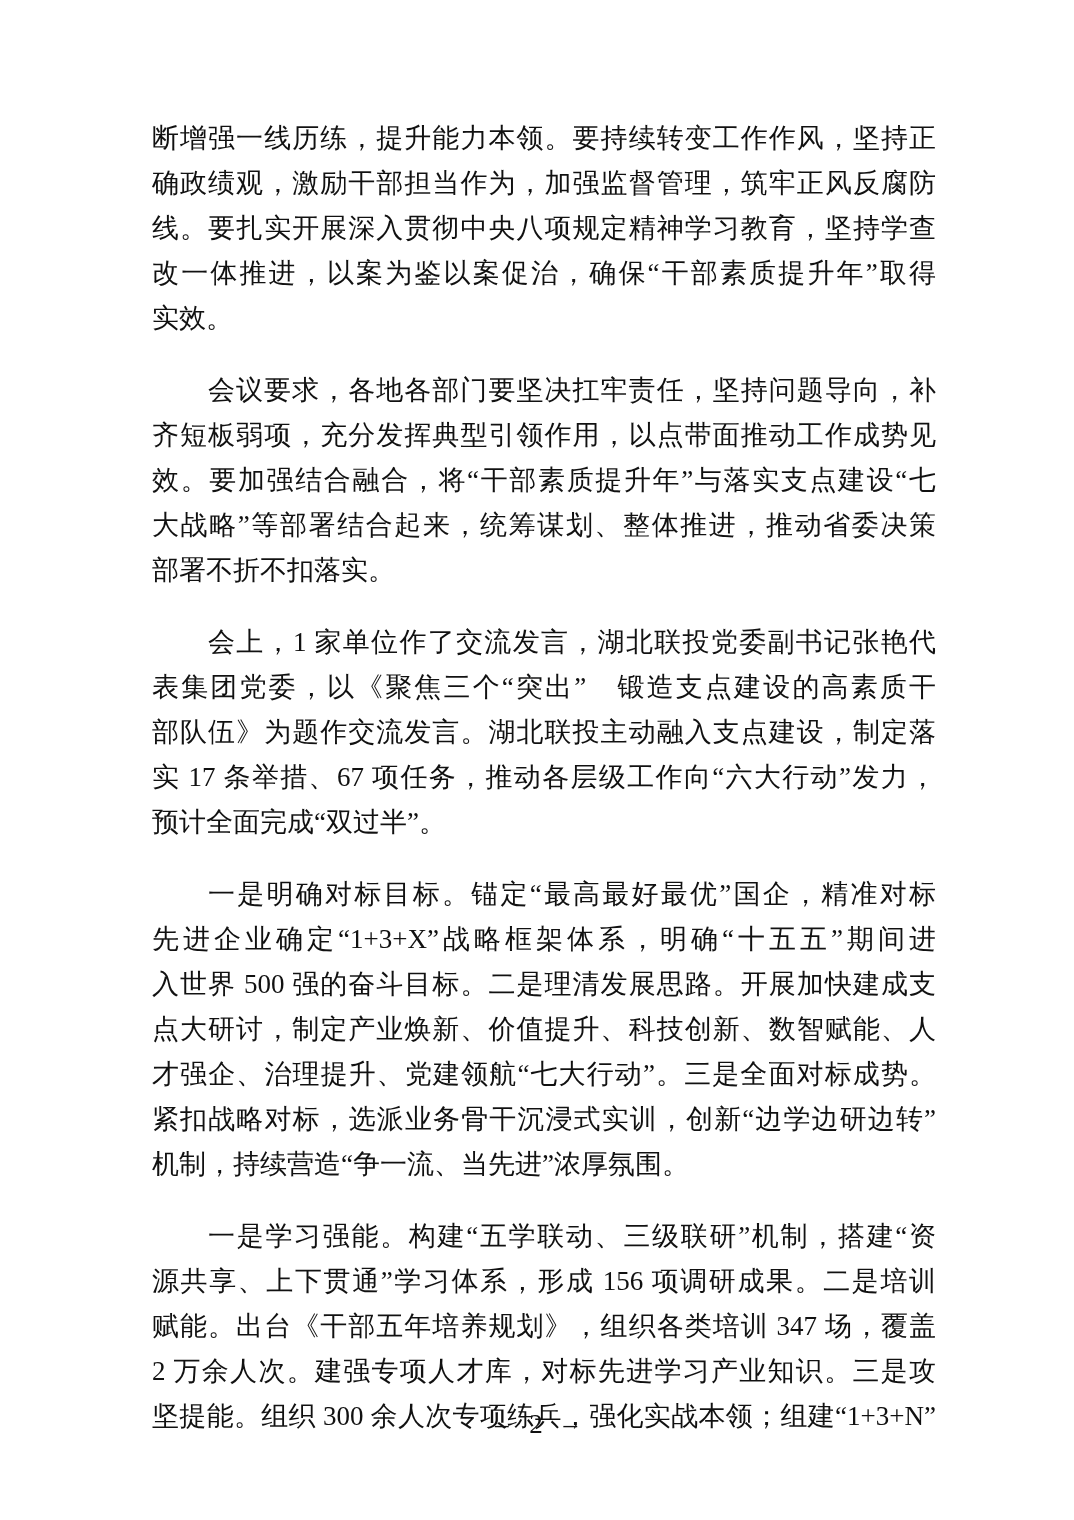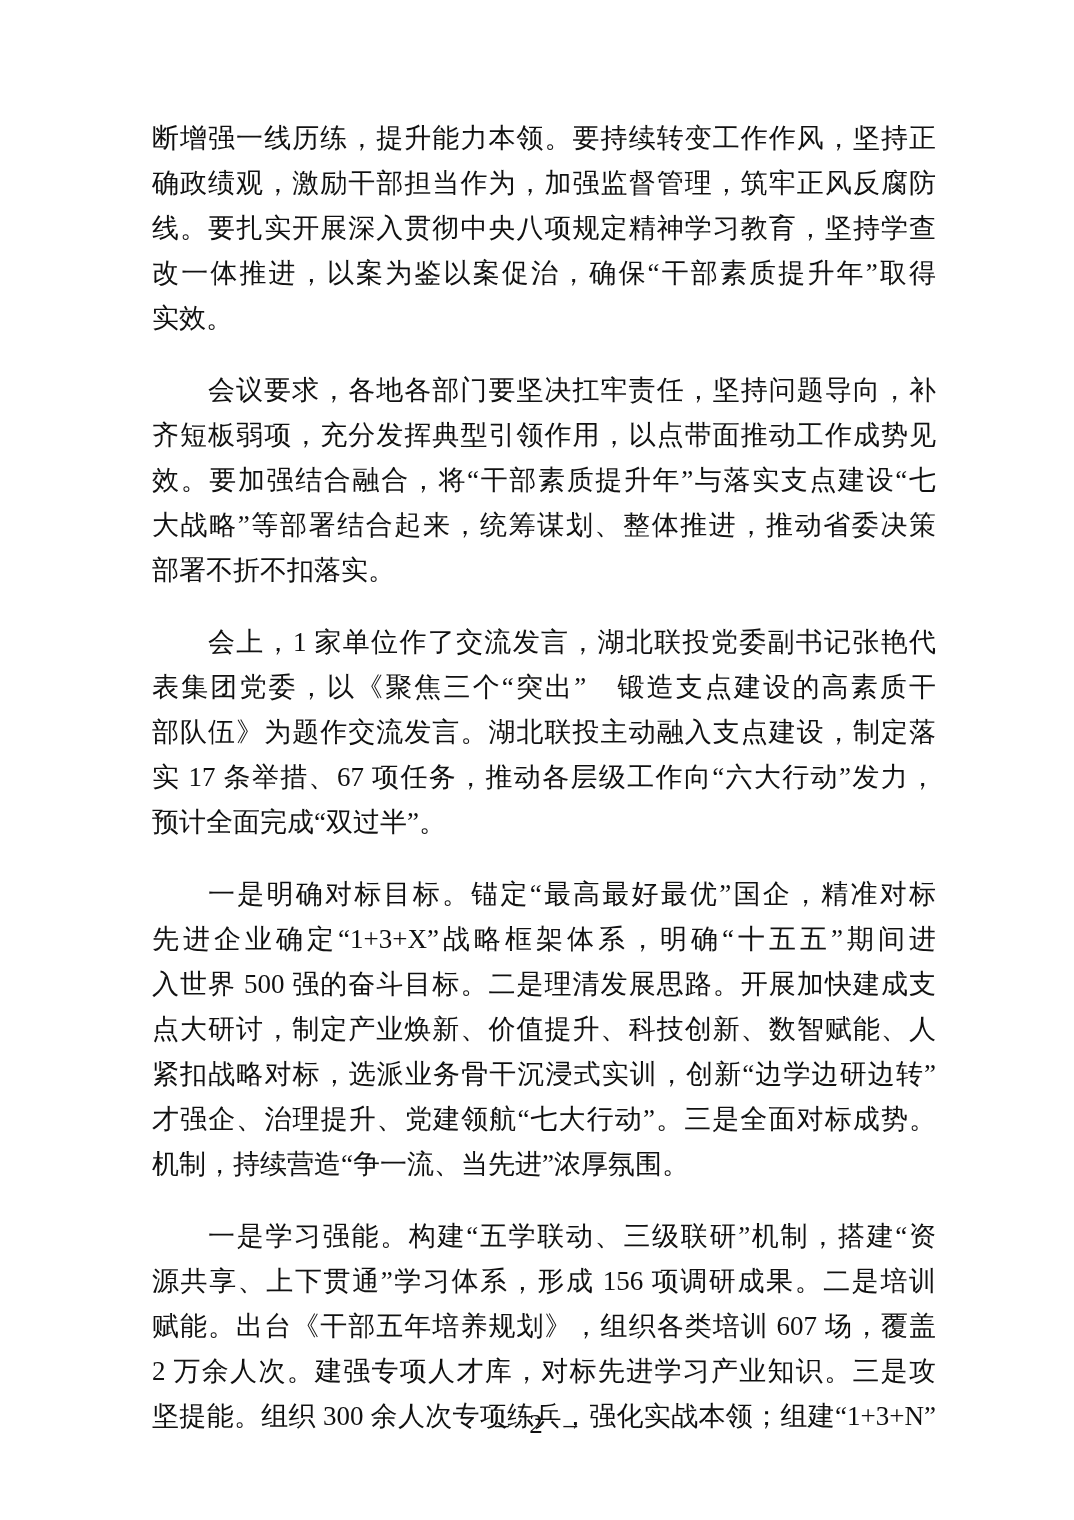--- a/index.html
+++ b/index.html
@@ -74,30 +74,30 @@
       <div class="line">实 17 条举措、67 项任务，推动各层级工作向“六大行动”发力，</div>
       <div class="line plast">预计全面完成“双过半”。</div>
     <p></p>
 
     <p class="para">
       </p>
       <div class="line first">一是明确对标目标。锚定“最高最好最优”国企，精准对标</div>
       <div class="line">先进企业确定“1+3+X”战略框架体系，明确“十五五”期间进</div>
       <div class="line">入世界 500 强的奋斗目标。二是理清发展思路。开展加快建成支</div>
       <div class="line">点大研讨，制定产业焕新、价值提升、科技创新、数智赋能、人</div>
+      <div class="line">才强企、治理提升、党建领航“七大行动”。三是全面对标成势。</div>
       <div class="line">紧扣战略对标，选派业务骨干沉浸式实训，创新“边学边研边转”</div>
-      <div class="line">才强企、治理提升、党建领航“七大行动”。三是全面对标成势。</div>
       <div class="line plast">机制，持续营造“争一流、当先进”浓厚氛围。</div>
     <p></p>
 
     <p class="para">
       </p>
       <div class="line first">一是学习强能。构建“五学联动、三级联研”机制，搭建“资</div>
       <div class="line">源共享、上下贯通”学习体系，形成 156 项调研成果。二是培训</div>
-      <div class="line">赋能。出台《干部五年培养规划》，组织各类培训 607 场，覆盖</div>
+      <div class="line">赋能。出台《干部五年培养规划》，组织各类培训 347 场，覆盖</div>
       <div class="line">2 万余人次。建强专项人才库，对标先进学习产业知识。三是攻</div>
       <div class="line">坚提能。组织 300 余人次专项练兵，强化实战本领；组建“1+3+N”</div>
     <p></p>
 
   </main>
 
   <footer class="page-num">– 2 –</footer>
 </div>
 
 </body></html>

